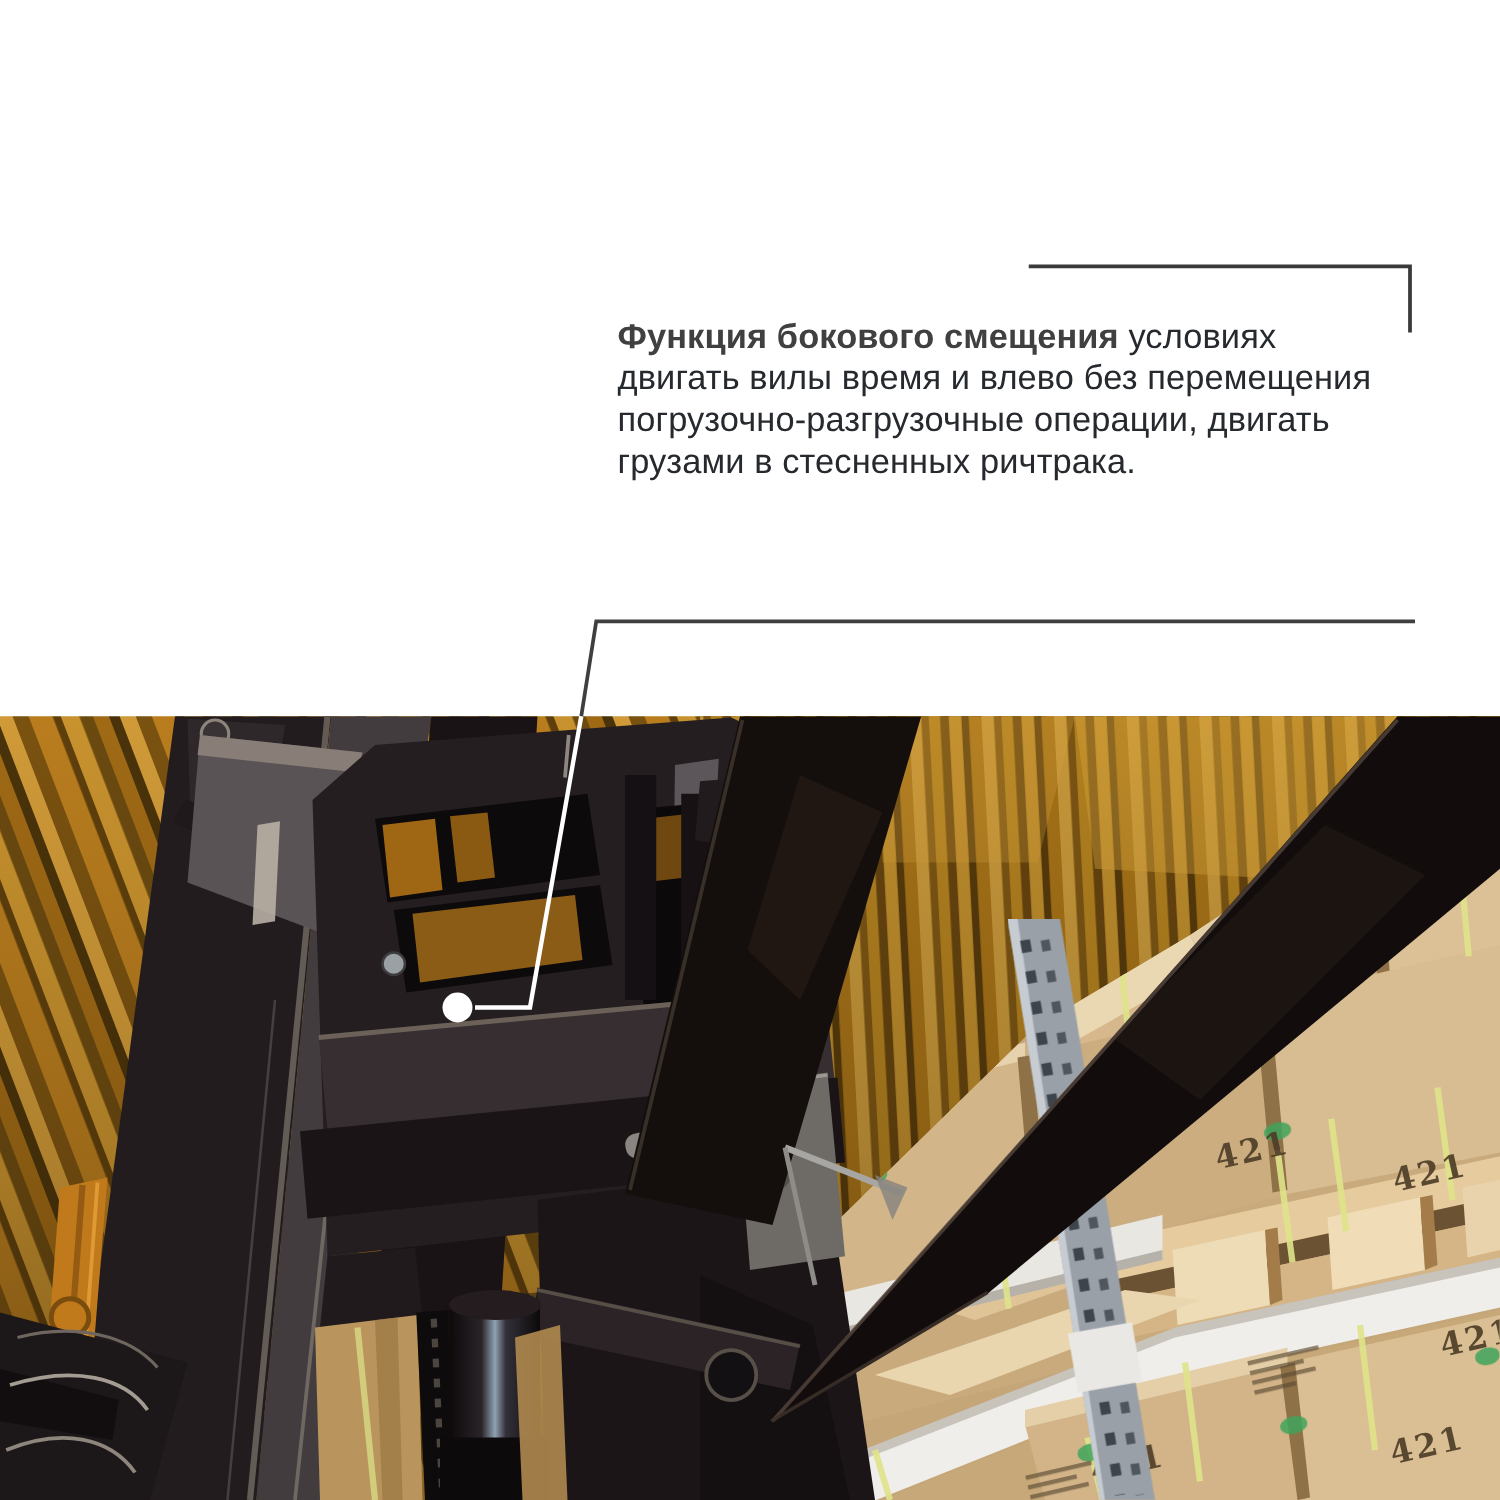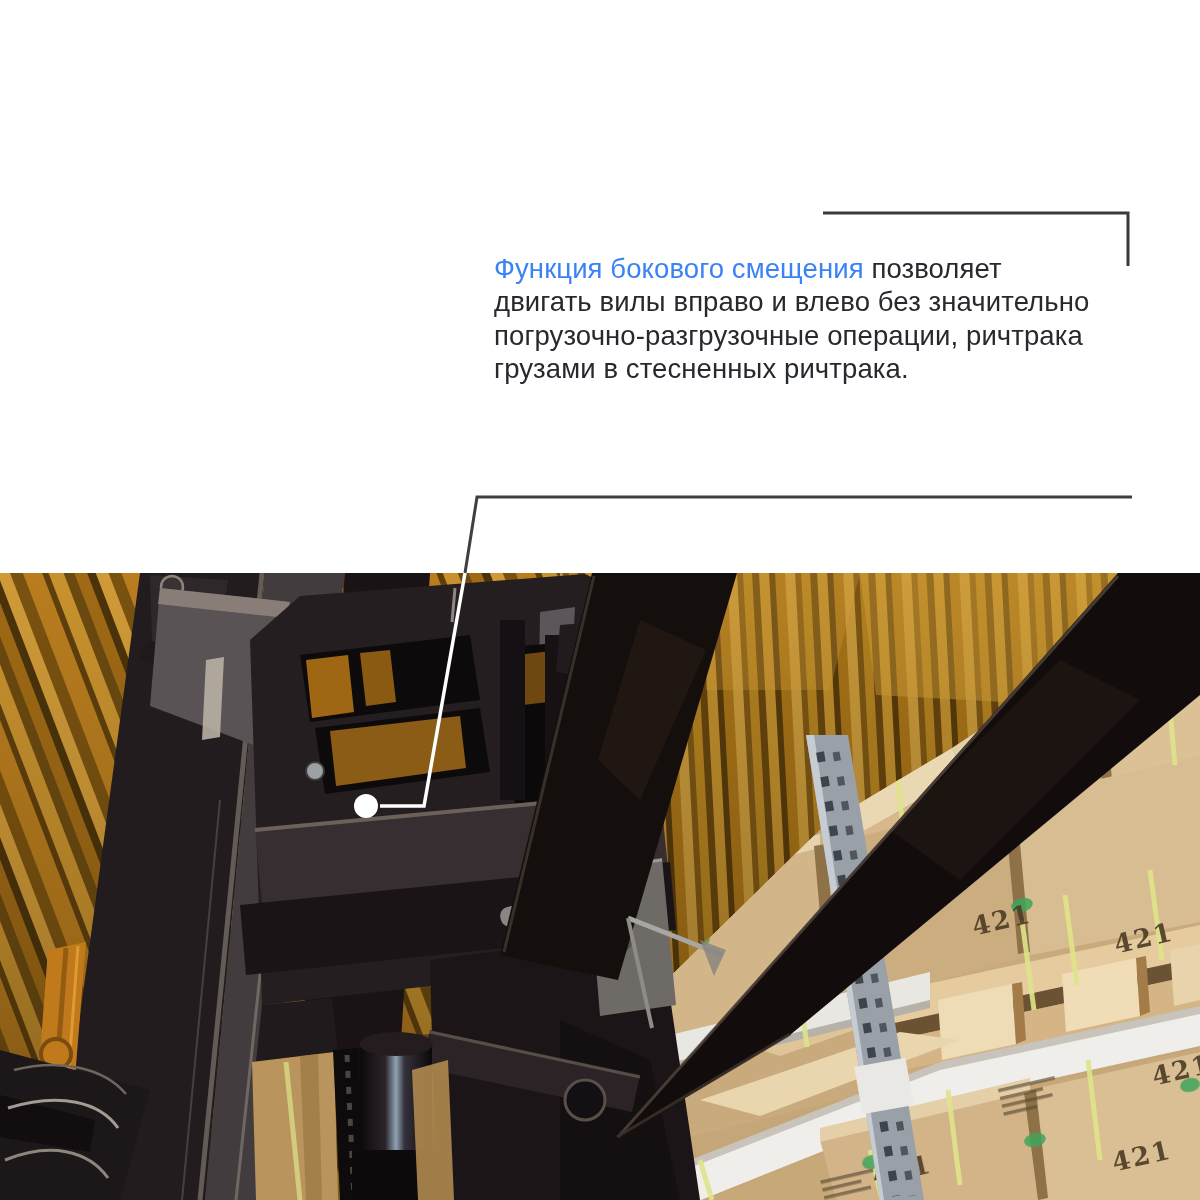--- a/index.html
+++ b/index.html
@@ -2,21 +2,21 @@
 <html><head>
 <meta charset="utf-8">
 <style>
   html,body{margin:0;padding:0;background:#ffffff;}
   .page{position:relative;width:1200px;height:1200px;background:#ffffff;overflow:hidden;
         font-family:"Liberation Sans",sans-serif;}
   .scene{position:absolute;left:0;top:0;width:1200px;height:1200px;display:block;}
   .annotation{position:absolute;left:494px;top:252px;width:640px;color:#26292e;
               font-size:27.5px;line-height:33.4px;letter-spacing:.1px;}
   .annotation .line{white-space:nowrap;}
-  .annotation strong{font-weight:400;color:#3b82f6;}
+  .annotation strong{font-weight:700;color:#404040;}
 </style>
 </head>
 <body>
 
 <div class="page">
 
   <svg class="scene" viewBox="0 0 1200 1200">
     <defs>
       <pattern id="woodA" width="92" height="700" patternUnits="userSpaceOnUse" patternTransform="rotate(-21)">
         <rect width="92" height="700" fill="#8a5c13"></rect>
@@ -310,18 +310,18 @@
       </g>
     </g>
 
     <polyline points="823,213 1128,213 1128,266" fill="none" stroke="#3a3a3a" stroke-width="3"></polyline>
     <polyline points="1132,497 477,497 465,573" fill="none" stroke="#3f3f3f" stroke-width="3"></polyline>
     <polyline points="465,573 424,806 380,806" fill="none" stroke="#ffffff" stroke-width="3.5"></polyline>
     <circle cx="366" cy="806" r="12" fill="#ffffff"></circle>
   </svg>
 
   <div class="annotation">
-    <div class="line"><strong>Функция бокового смещения</strong><span> позволяет</span></div>
-    <div class="line">двигать вилы вправо и влево без значительно</div>
-    <div class="line">погрузочно-разгрузочные операции, ричтрака</div>
+    <div class="line"><strong>Функция бокового смещения</strong><span> условиях</span></div>
+    <div class="line">двигать вилы время и влево без перемещения</div>
+    <div class="line">погрузочно-разгрузочные операции, двигать</div>
     <div class="line">грузами в стесненных ричтрака.</div>
   </div>
 </div>
 
 </body></html>

